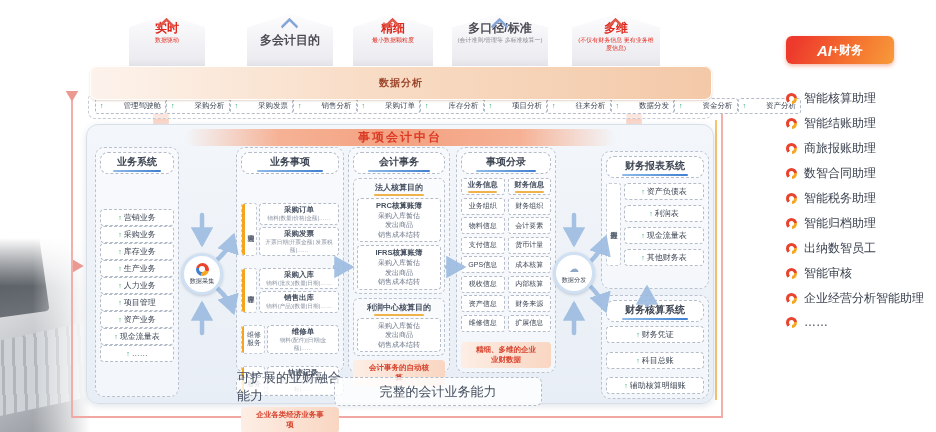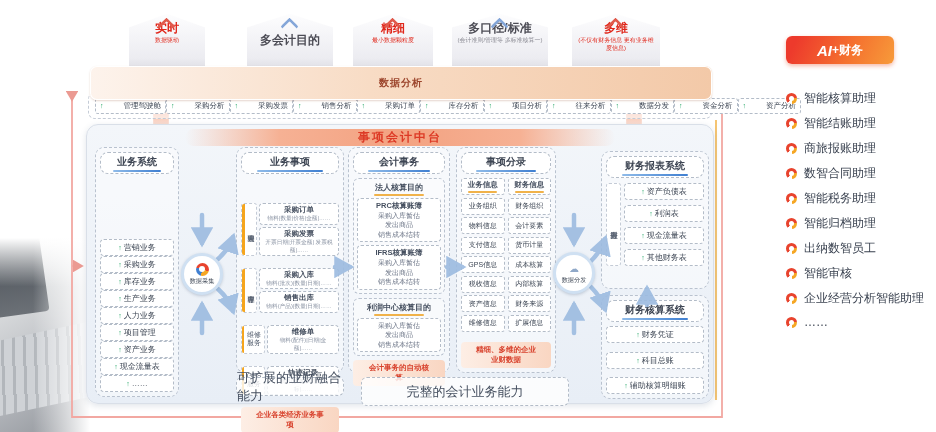--- a/index.html
+++ b/index.html
@@ -53,21 +53,21 @@
   .platform-titlebar{position:absolute;top:4px;left:50%;transform:translateX(-50%);width:430px;height:17px;border-radius:9px;
     background:linear-gradient(90deg,rgba(246,185,154,0) 0%,#f6b194 22%,#f3a281 50%,#f6b194 78%,rgba(246,185,154,0) 100%);
     display:flex;align-items:center;justify-content:center;}
   .platform-titlebar span{font-size:12px;font-weight:bold;color:#dd3a26;letter-spacing:2px;}
 
   .panel{position:absolute;border:1px dashed #b9c2cf;border-radius:9px;background:rgba(255,255,255,.45);padding:4px;}
   .phead{background:#fff;border:1px dashed #b3bcc8;border-radius:8px;text-align:center;font-size:10px;font-weight:bold;color:#3e4654;padding:2px 0 1px;}
   .phead::after{content:"";display:block;width:68%;height:2px;margin:1px auto 0;border-radius:2px;background:linear-gradient(90deg,#8fbbe9,#3f7fd1);}
 
   .p-biz{left:8px;top:22px;width:84px;height:250px;display:flex;flex-direction:column;}
-  .p-biz .list{display:flex;flex-direction:column;justify-content:flex-end;flex:1;margin-top:5px;}
+  .p-biz .list{display:flex;flex-direction:column;justify-content:center;flex:1;margin-top:5px;}
   .lchip{display:flex;align-items:center;justify-content:center;gap:2px;background:#fff;border:1px dashed #b3bcc8;border-radius:4px;
     font-size:8px;color:#3c4553;height:17px;}
 
   .circle{position:absolute;width:42px;height:42px;border-radius:50%;background:#fff;border:3px solid #cfe0f2;z-index:4;
     display:flex;flex-direction:column;align-items:center;justify-content:center;box-shadow:0 1px 3px rgba(90,110,140,.3);}
   .circle .clabel{font-size:6.5px;color:#3c4553;white-space:nowrap;transform:scale(.95);}
   .cicon{width:13px;height:13px;border-radius:50%;position:relative;margin-bottom:1px;}
   .cicon.pie{background:conic-gradient(#e8432d 0 30%,#f5a623 30% 55%,#3f7fd1 55% 80%,#e8432d 80% 100%);}
   .cicon.pie::after{content:"";position:absolute;inset:3.5px;background:#fff;border-radius:50%;}
   .cicon.cloud{background:transparent;font-size:10px;line-height:13px;text-align:center;color:#8fa8c8;}
@@ -105,21 +105,21 @@
   .rep-body{display:flex;gap:3px;margin-top:5px;}
   .vlabel{width:15px;border:1px dashed #c4cbd6;border-radius:3px;background:#fff;display:flex;}
   .vlabel span{writing-mode:vertical-rl;font-size:7.5px;color:#566070;margin:auto;}
   .rep-list{flex:1;display:flex;flex-direction:column;gap:5px;}
   .p-account{left:514px;top:170px;width:108px;height:104px;display:flex;flex-direction:column;}
   .p-account .list{display:flex;flex-direction:column;justify-content:space-between;flex:1;margin-top:4px;}
 
   .cap{position:absolute;background:rgba(255,255,255,.8);border:1px dashed #b3bcc8;border-radius:6px;
     font-size:13px;color:#465060;display:flex;align-items:center;justify-content:center;}
   .cap1{left:149px;top:252px;width:108px;height:19px;}
-  .cap2{left:274px;top:252px;width:208px;height:29px;text-align:right;}
+  .cap2{left:247px;top:252px;width:208px;height:29px;text-align:right;}
 
   .flow{position:absolute;left:0;top:0;z-index:3;pointer-events:none;}
 
   
   .sidebar{position:absolute;left:786px;top:36px;width:150px;z-index:3;}
   .ai-badge{width:108px;height:28px;border-radius:6px;background:linear-gradient(115deg,#ed3a2c 10%,#f5722f 60%,#f79b3a 100%);
     box-shadow:0 2px 4px rgba(230,80,40,.4);display:flex;align-items:center;justify-content:center;gap:0;color:#fff;}
   .ai-big{font-size:15px;font-weight:bold;font-style:italic;}
   .ai-small{font-size:12px;font-weight:bold;}
   .ai-list{margin-top:26px;display:flex;flex-direction:column;gap:8px;}

